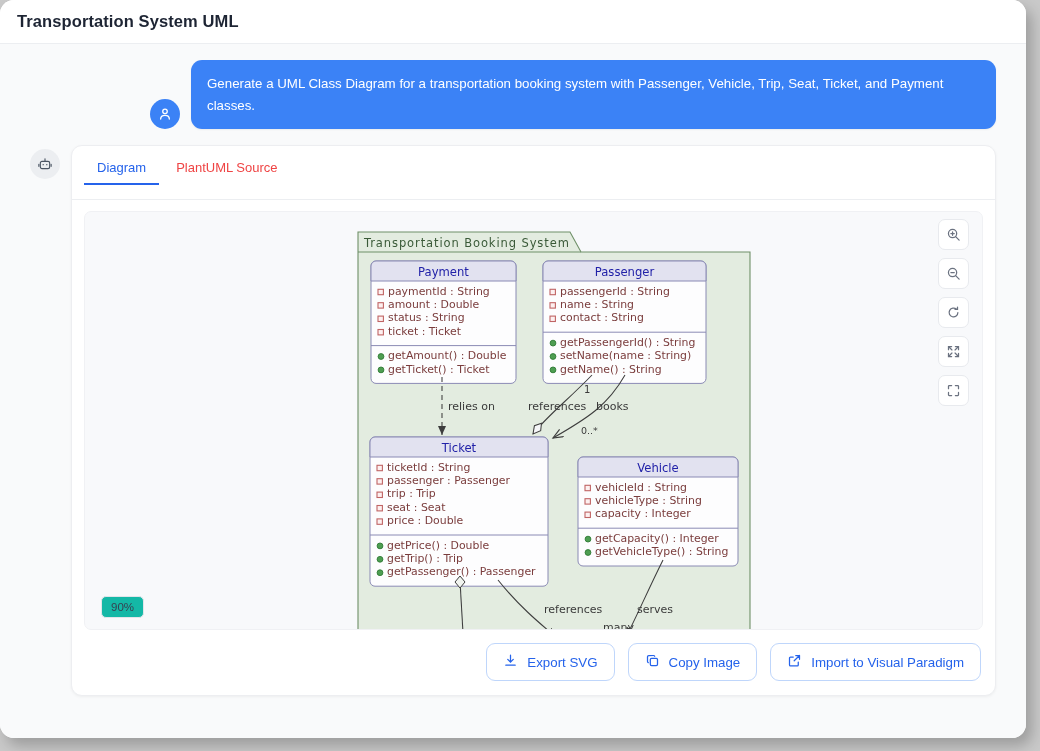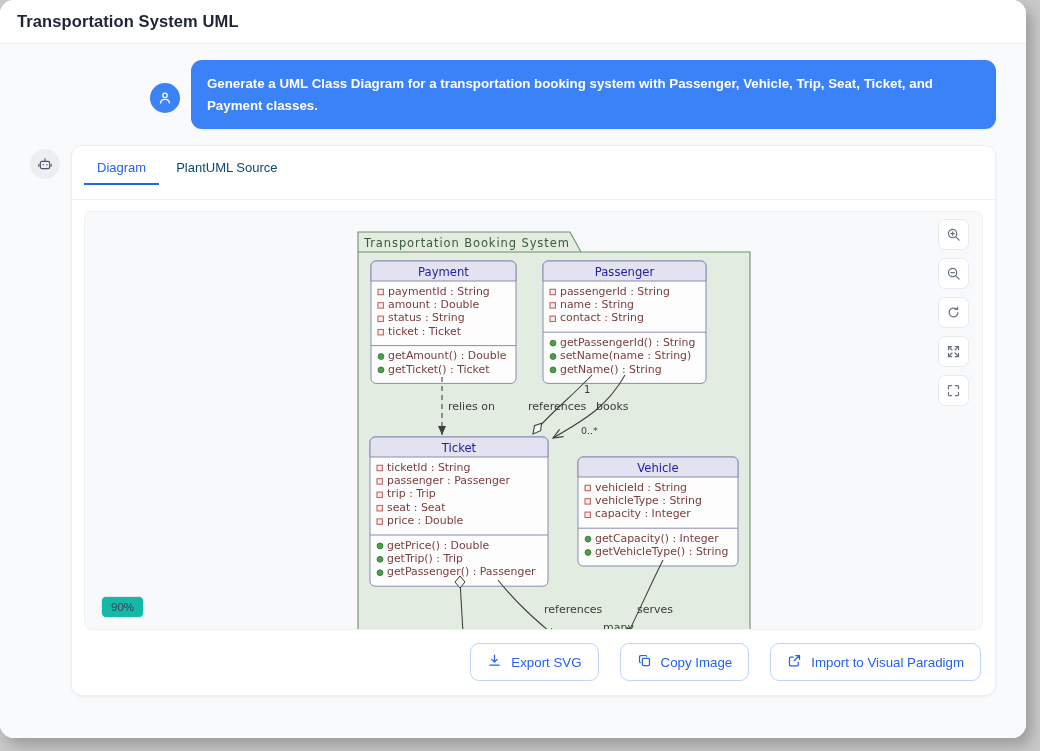--- a/index.html
+++ b/index.html
@@ -30,21 +30,21 @@
     font-size: 16.5px; font-weight: bold; color: #1d2433;
     letter-spacing: .1px;
   }
   
   .chat-area {
     background: #f9fafb;
     padding: 16px 30px 0 30px;
     height: 694px;
     position: relative;
   }
-  .user-row { display: flex; justify-content: flex-end; align-items: center; gap: 11px; font-weight: bold; }
+  .user-row { display: flex; justify-content: flex-end; align-items: flex-end; gap: 11px; }
   .avatar {
     width: 30px; height: 30px; border-radius: 50%;
     background: #3b82f6; color:#fff;
     display:flex; align-items:center; justify-content:center;
     flex: 0 0 auto; margin-top: 6px;
   }
   .bubble-user {
     background: #3b82f6; color: #ffffff;
     border-radius: 11px;
     padding: 13px 16px;
@@ -70,21 +70,21 @@
     display: flex; flex-direction: column;
   }
   
   .tabs {
     display: flex; gap: 4px;
     padding: 8px 12px 14px 12px;
     border-bottom: 1px solid #eceef1;
   }
   .tab {
     font-size: 13px; padding: 6px 13px 8px 13px;
-    color: #0c4a6e; cursor: pointer;
+    color: #ef4444; cursor: pointer;
     border-bottom: 2px solid transparent;
     background: none; border-top:0; border-left:0; border-right:0;
     font-family: inherit;
   }
   .tab.active { color: #2563eb; border-bottom-color: #2563eb; font-weight: 500; }
   
   .canvas-wrap {
     position: relative; flex: 1 1 auto;
     margin: 11px 12px 0 12px;
     background: #f8f9fb;
@@ -114,21 +114,20 @@
   .card-footer {
     display: flex; justify-content: flex-end; gap: 13px;
     padding: 13px 14px 14px 14px;
   }
   .pill {
     display: flex; align-items: center; gap: 9px;
     border: 1px solid #bfd6fb; background: #ffffff;
     color: #2563eb; font-size: 13.3px; font-weight: 500;
     border-radius: 9px; padding: 9px 16px; cursor: pointer;
     font-family: inherit;
-    margin-left: 8px;
   }
 </style>
 </head>
 <body>
 
 <div class="window">
 
   <div class="app-header">
     <span class="app-title">Transportation System UML</span>
   </div>

